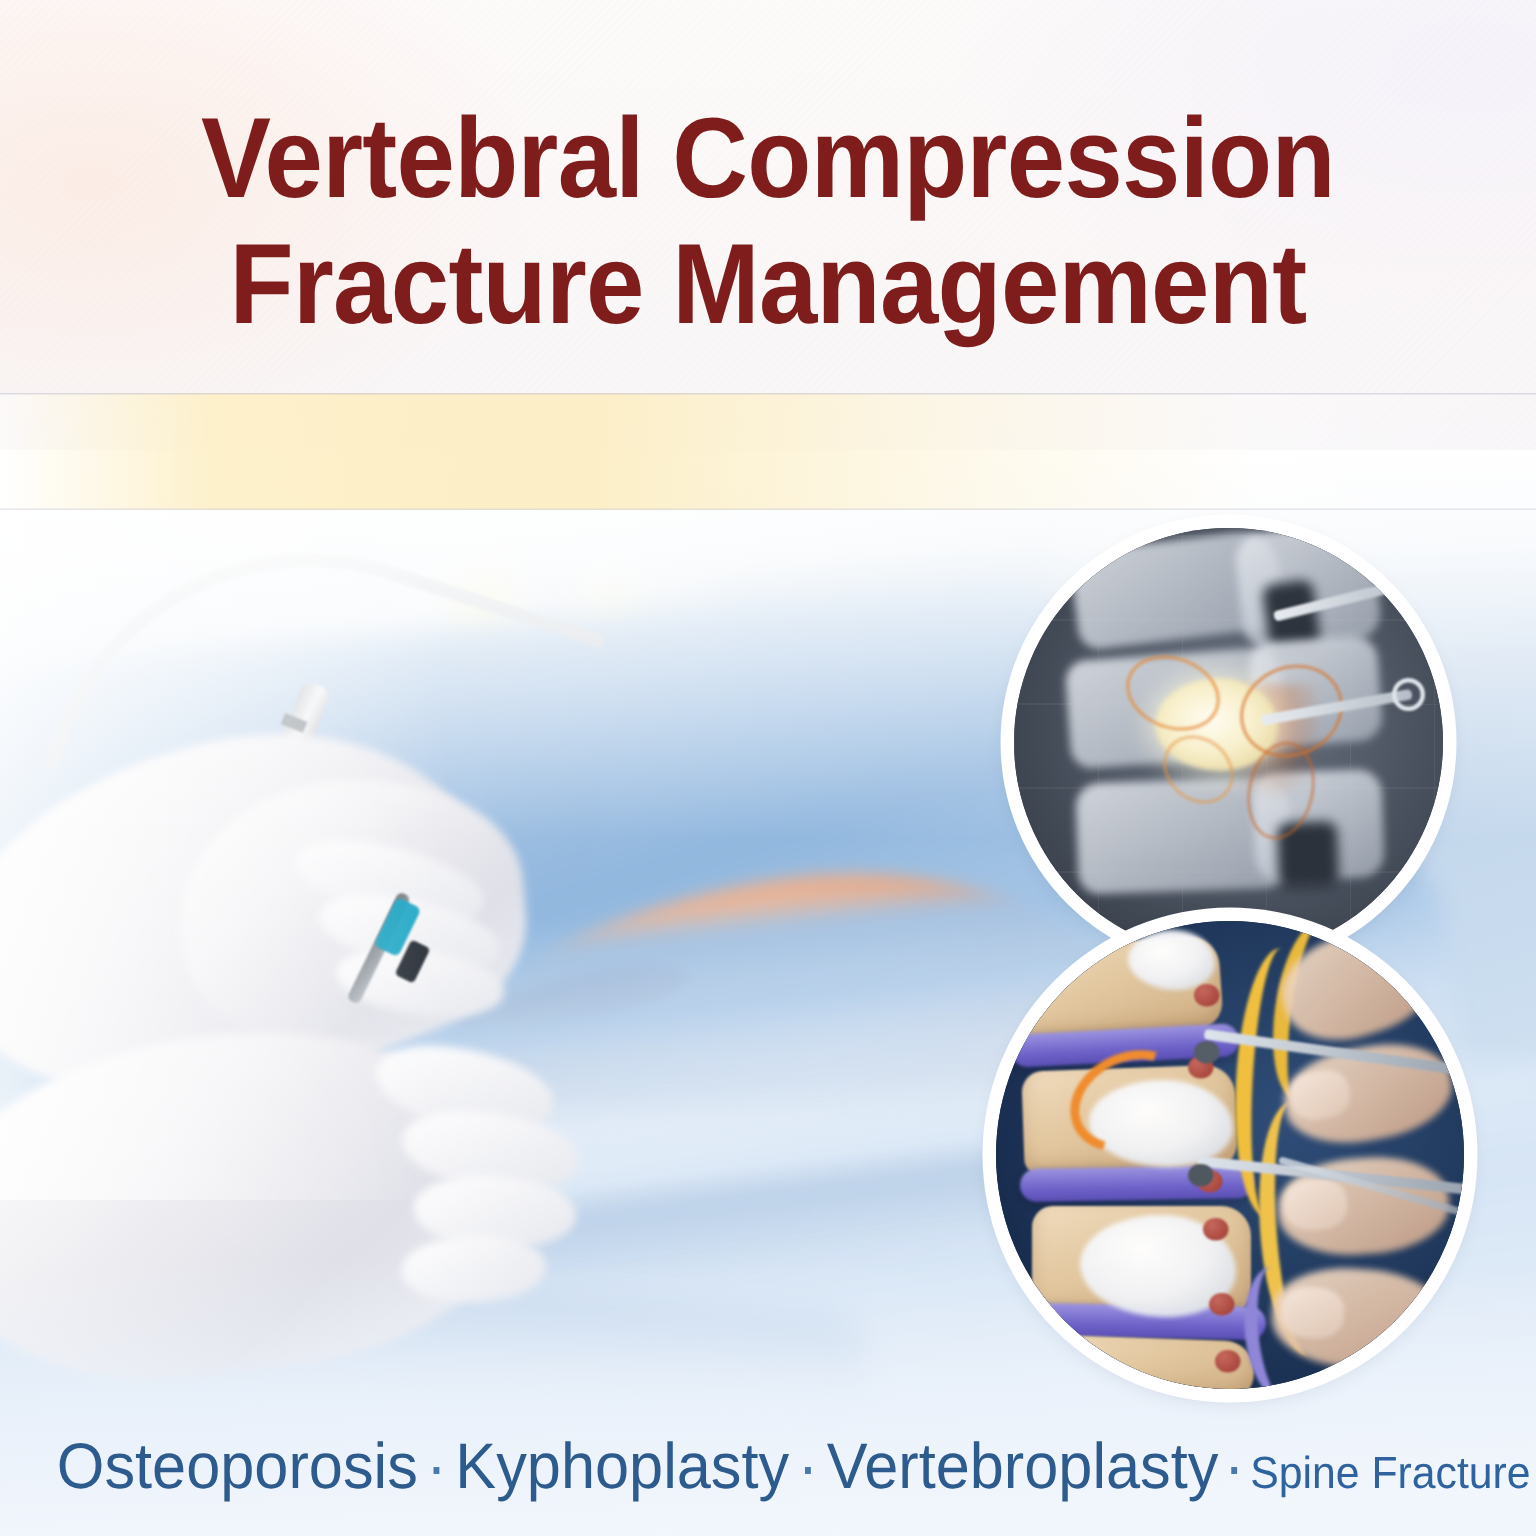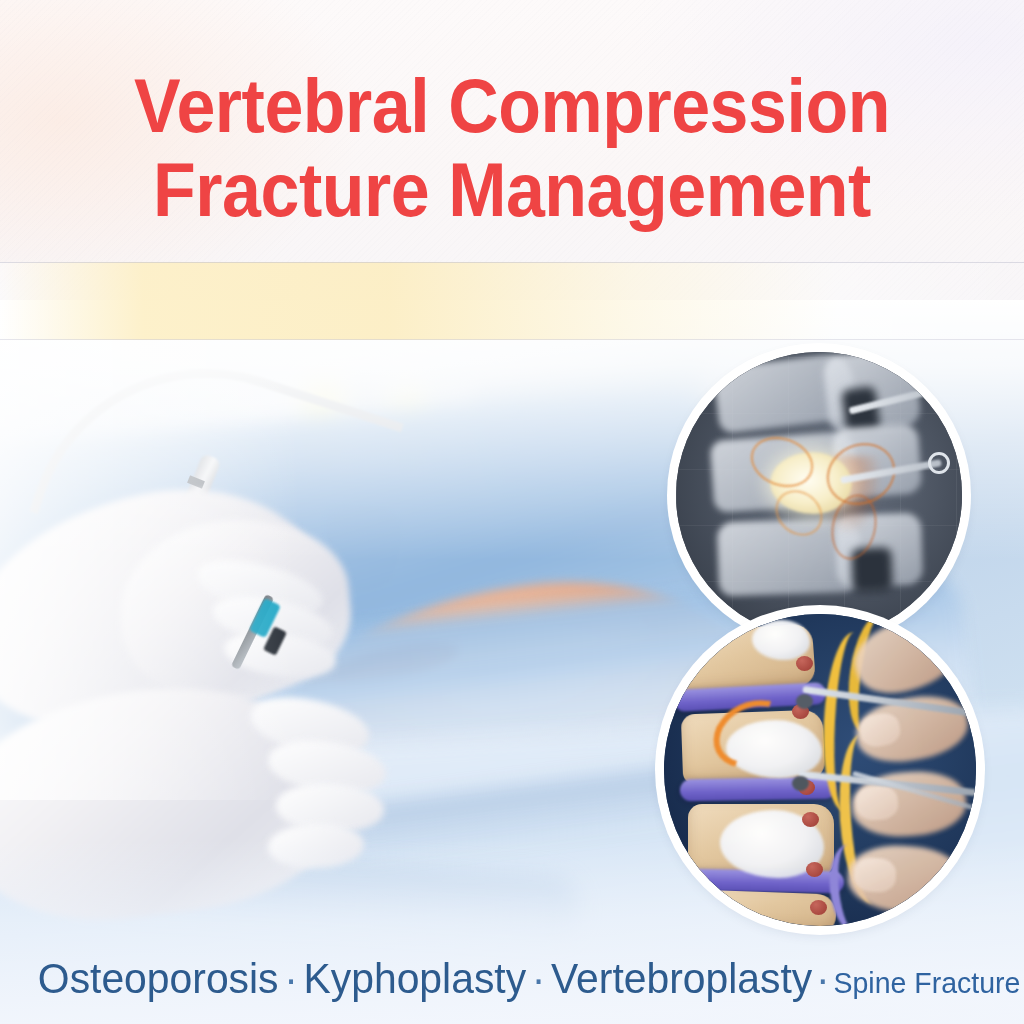--- a/index.html
+++ b/index.html
@@ -102,21 +102,21 @@
   
   .header-bg{position:absolute;left:0;top:0;width:1024px;height:300px;
     background:
       radial-gradient(ellipse 420px 260px at 60px 120px, rgba(252,228,215,.55), rgba(255,255,255,0) 72%),
       radial-gradient(ellipse 500px 260px at 980px 40px, rgba(243,240,250,.8), rgba(255,255,255,0) 70%),
       linear-gradient(180deg,#fdfafa 0%,#fbf7f7 55%,#f8f6f8 100%);}
   .hdr-texture{position:absolute;left:0;top:0;width:1024px;height:300px;opacity:.35;
     background:repeating-linear-gradient(135deg,rgba(200,200,210,.12) 0 1px,rgba(255,255,255,0) 1px 4px);}
 
   .title{position:absolute;left:0;top:64px;width:1024px;text-align:center;
-    color:#ef4444;font-weight:700;font-size:76px;line-height:84px;letter-spacing:-.5px;
+    color:#7f1d1d;font-weight:700;font-size:76px;line-height:84px;letter-spacing:-.5px;
     font-family:"Liberation Sans",sans-serif;}
   .title .tline{display:block;transform:scaleX(.92);transform-origin:center;}
 
   
   .sub-band{position:absolute;left:0;top:262px;width:1024px;height:78px;
     background:linear-gradient(90deg, rgba(255,255,255,.45) 0%, rgba(253,240,200,.95) 14%, rgba(252,238,196,.95) 38%, rgba(253,246,224,.7) 62%, rgba(255,255,255,.35) 82%, rgba(255,255,255,0) 100%);}
   .sub-rule-top{position:absolute;left:0;top:262px;width:1024px;height:1px;background:rgba(190,190,205,.5);}
   .sub-rule-bot{position:absolute;left:0;top:339px;width:1024px;height:1px;background:rgba(200,200,214,.45);}
   .subtitle{position:absolute;left:0;top:275px;width:1024px;text-align:center;
     font-size:44px;line-height:52px;font-weight:400;color:#5d7a97;font-family:"Liberation Sans",sans-serif;white-space:nowrap;}

